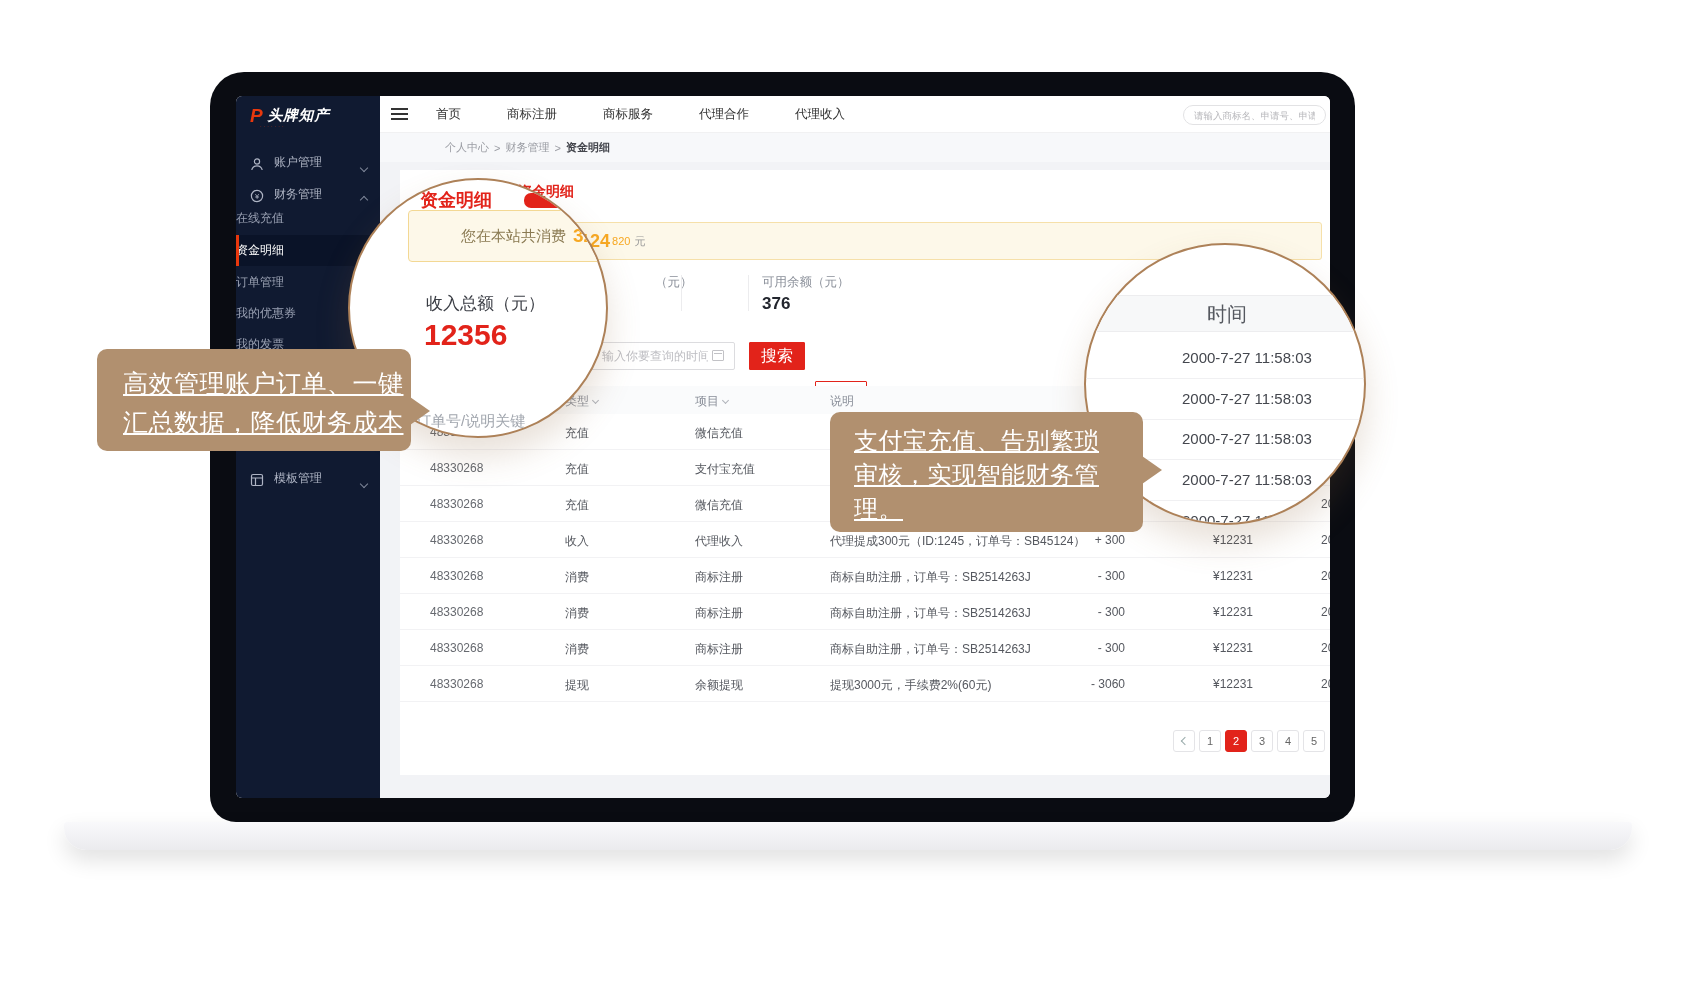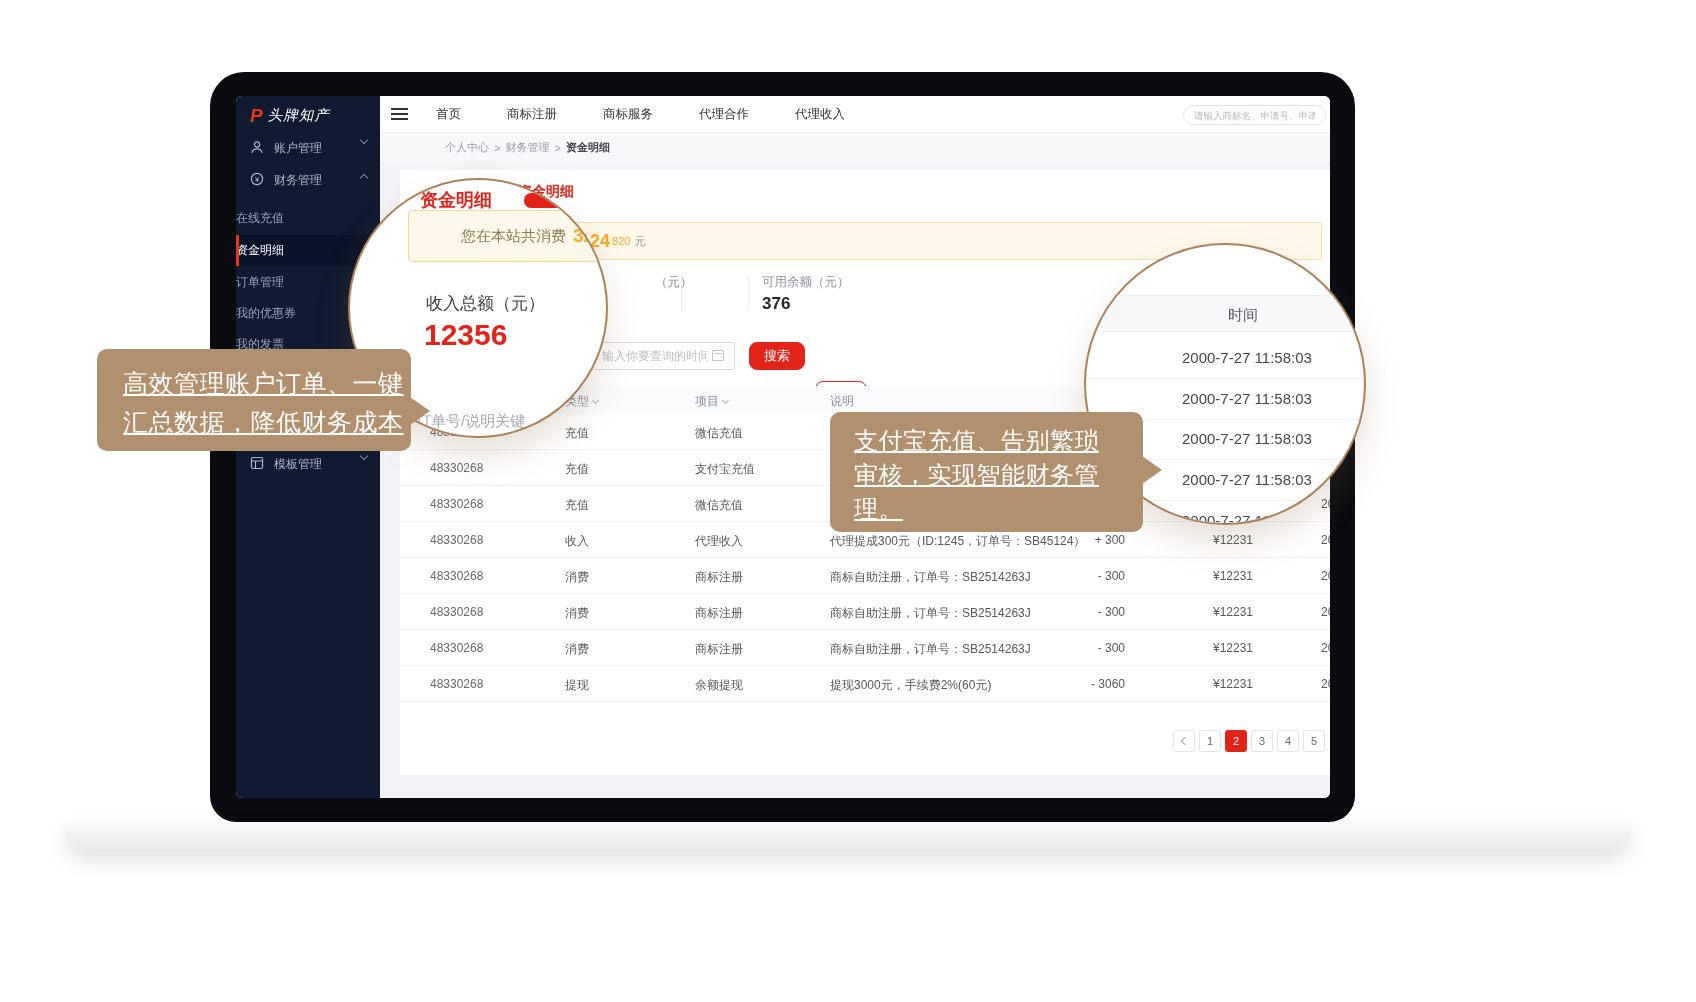--- a/index.html
+++ b/index.html
@@ -12,23 +12,23 @@
   .base  { position:absolute; left:64px; top:822px; width:1568px; height:28px;
            background:linear-gradient(#f9f9fb,#ebebee); border-radius:3px 3px 22px 22px;
            box-shadow:0 10px 22px rgba(0,0,0,.12); }
   .screen{ position:absolute; left:26px; top:24px; width:1094px; height:702px;
            background:#fff; border-radius:6px; overflow:hidden; }
 
   
   .sidebar { position:absolute; left:0; top:0; width:144px; height:702px; background:#101a31; }
   .logo { position:absolute; left:14px; top:10px; display:flex; align-items:flex-start; gap:5px; }
   .logo-mark { color:#e8380d; font-weight:bold; font-style:italic; font-size:19px; line-height:19px; }
-  .logo-text { color:#fff; font-weight:normal; font-style:italic; font-size:14.5px; letter-spacing:1px; }
+  .logo-text { color:#fff; font-weight:bold; font-style:italic; font-size:14.5px; letter-spacing:1px; }
   .logo-sub { position:absolute; left:24px; top:27px; color:#e8380d; font-size:5px; letter-spacing:2px; }
-  .side-item { position:absolute; left:0; width:144px; height:31px; display:flex; align-items:flex-start;
+  .side-item { position:absolute; left:0; width:144px; height:31px; display:flex; align-items:flex-end;
                color:#aeb4c4; font-size:12px; cursor:pointer; }
   .side-item .ic { width:14px; height:14px; margin:0 10px 0 14px; display:inline-block; }
   .side-item .chev { position:absolute; right:13px; width:6px; height:6px; border-right:1.4px solid #7e8699; border-bottom:1.4px solid #7e8699; }
   .chev.down { transform:rotate(45deg); margin-top:-3px; }
   .chev.up   { transform:rotate(-135deg); margin-top:3px; }
   .side-sub { position:absolute; left:0; width:144px; height:31px; display:flex; align-items:center;
               color:#9aa1b3; font-size:12px; cursor:pointer; }
   .side-sub.active { background:#0a1328; color:#fff; }
   .side-sub.active::before { content:""; position:absolute; left:0; top:0; width:3px; height:31px; background:#e8380d; }
 
@@ -61,21 +61,21 @@
   .stat-label { position:absolute; font-size:12.5px; color:#8a8f99; }
   .stat-value { position:absolute; font-size:17px; font-weight:bold; color:#23262e; }
   .vdiv { position:absolute; width:1px; height:36px; background:#ececee; top:105px; }
 
   .date-input { position:absolute; left:190px; top:172px; width:145px; height:28px; border:1px solid #dcdcdf;
                 border-radius:2px; font-size:12px; color:#555; padding:0 26px 0 11px; background:#fff; }
   .date-input::placeholder { color:#bdbdc2; }
   .cal-ic { position:absolute; left:312px; top:180px; width:12px; height:11px; border:1.2px solid #c2c2c6;
             border-radius:1px; cursor:pointer; }
   .cal-ic::before { content:""; position:absolute; left:1px; right:1px; top:2px; height:1.2px; background:#c2c2c6; }
-  .btn { position:absolute; top:172px; height:28px; font-size:13px; border-radius:8px; cursor:pointer;
+  .btn { position:absolute; top:172px; height:28px; font-size:16px; border-radius:1px; cursor:pointer;
          display:flex; align-items:center; justify-content:center; }
   .btn-search { left:349px; width:56px; background:#e2231a; color:#fff; border:1px solid #e2231a; }
   .btn-export { left:415px; width:52px; background:#fff; color:#e2231a; border:1px solid #e2231a;margin-top:39px; }
 
   
   .thead { position:absolute; left:0; top:216px; width:930px; height:28px; background:#fafbfc; }
   .th, .td { position:absolute; font-size:12px; white-space:nowrap; }
   .th { color:#8a8f99; top:7px; }
   .caret { display:inline-block; width:5px; height:5px; border-right:1.2px solid #b0b3ba;
            border-bottom:1.2px solid #b0b3ba; transform:rotate(45deg); margin-left:4px; vertical-align:2px; cursor:pointer; }
@@ -101,23 +101,23 @@
   .circle-right { left:1084px; top:243px; width:282px; height:282px; }
   .mag-tab { position:absolute; left:70px; top:8px; font-size:18px; font-weight:bold; color:#e2231a; }
   .mag-pill { position:absolute; left:174px; top:13px; width:44px; height:15px; background:#e2231a; border-radius:7px; }
   .mag-banner { position:absolute; left:58px; top:30px; width:230px; height:52px; background:#fdf8e9;
                 border:1px solid #f3d894; border-radius:4px; display:flex; align-items:center; padding-left:52px; }
   .mag-banner .pre { font-size:15px; color:#8a7a52; }
   .mag-banner .big { font-size:19px; font-weight:bold; color:#f7a823; margin-left:7px; }
   .mag-stat-label { position:absolute; left:76px; top:112px; font-size:17px; color:#3a3d44; }
   .mag-stat-value { position:absolute; left:74px; top:138px; font-size:30px; font-weight:bold; color:#e2231a; }
   .mag-colhead { position:absolute; left:66px; top:232px; font-size:15px; color:#a0a5ad; }
-  .mag-timehead { position:absolute; left:16px; top:50px; width:282px; height:37px; background:#f7f8f9;
+  .mag-timehead { position:absolute; left:0; top:50px; width:282px; height:37px; background:#f7f8f9;
                   border-top:1px solid #ededef; border-bottom:1px solid #ededef; text-align:center;
-                  line-height:37px; font-size:15px; color:#55585f; }
+                  line-height:37px; font-size:20px; color:#55585f; }
   .mag-time { position:absolute; left:96px; width:180px; font-size:15px; color:#44474e; white-space:nowrap; }
   .mag-sep { position:absolute; left:0; width:282px; height:1px; background:#f0f0f2; }
 
   
   .callout { position:absolute; background:#b1906f; border-radius:10px; color:#fff;text-decoration:underline; }
   .callout-left  { left:97px; top:349px; width:314px; height:102px; padding:15px 0 0 26px;
                    font-size:25px; line-height:39px; letter-spacing:.5px; }
   .callout-right { left:830px; top:412px; width:313px; height:120px; padding:12px 0 0 24px;
                    font-size:24px; line-height:34px; letter-spacing:.5px; }
   .callout .arrow { position:absolute; width:0; height:0; border:14px solid transparent;

